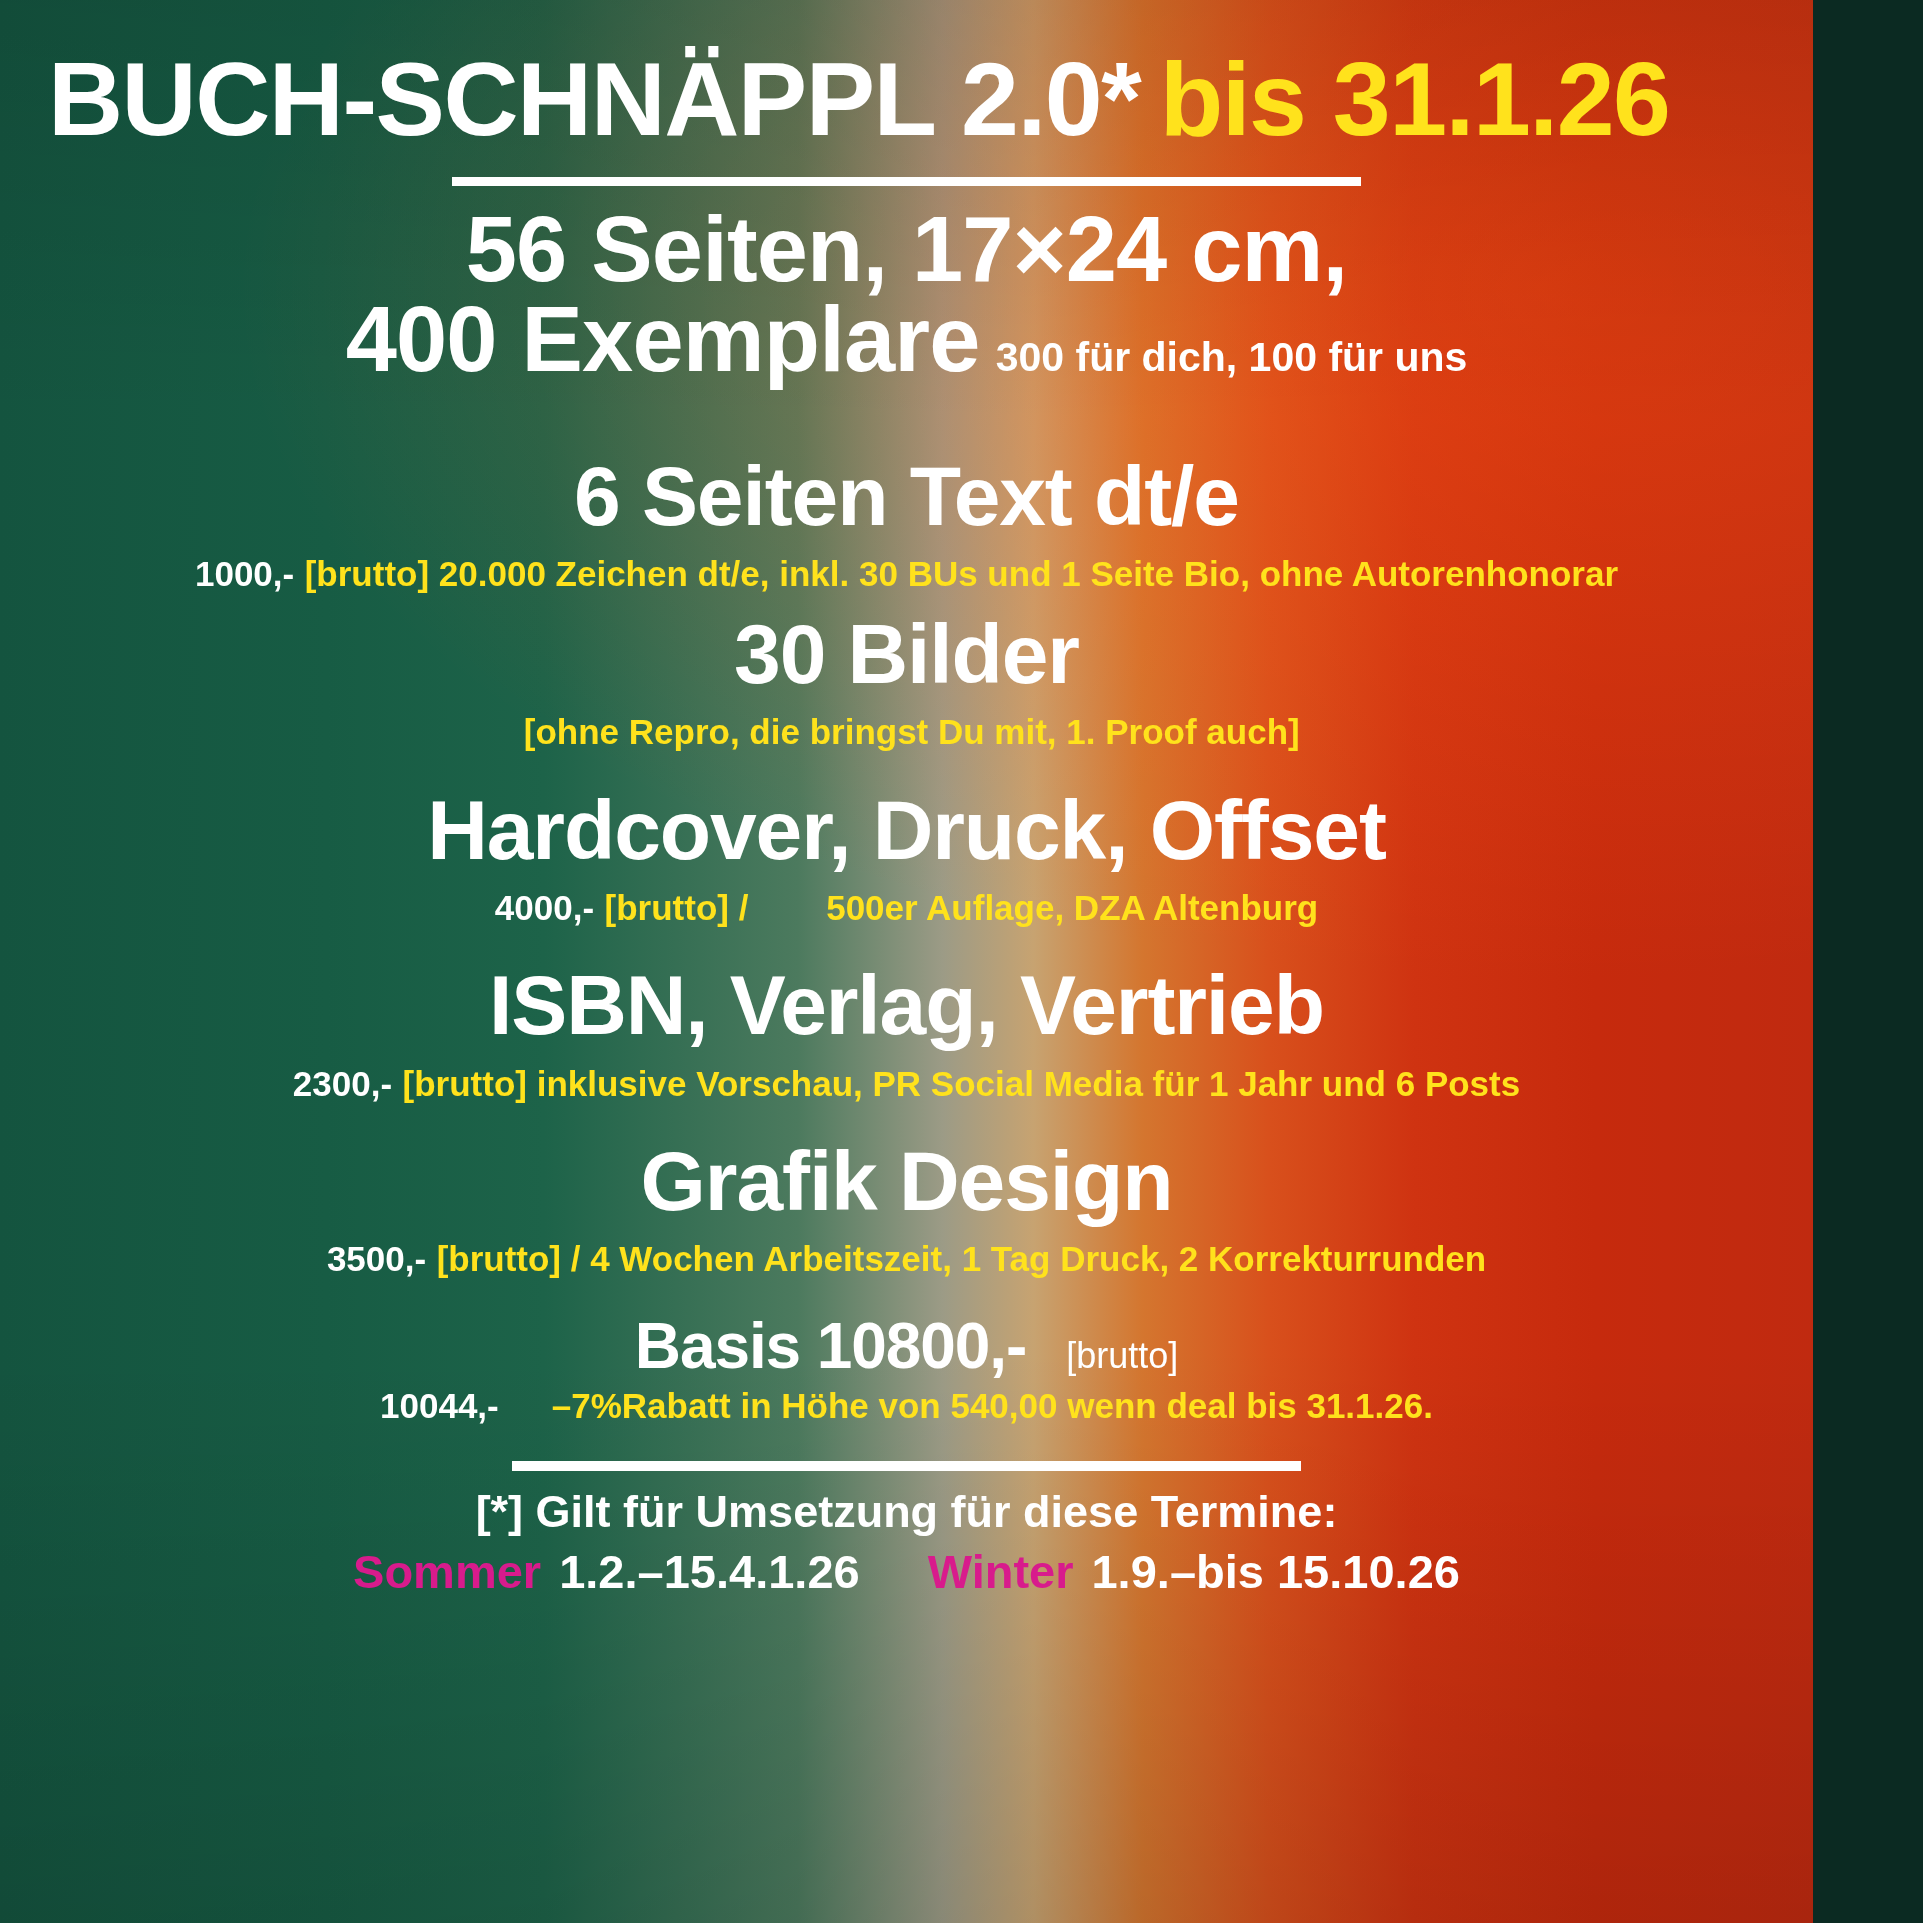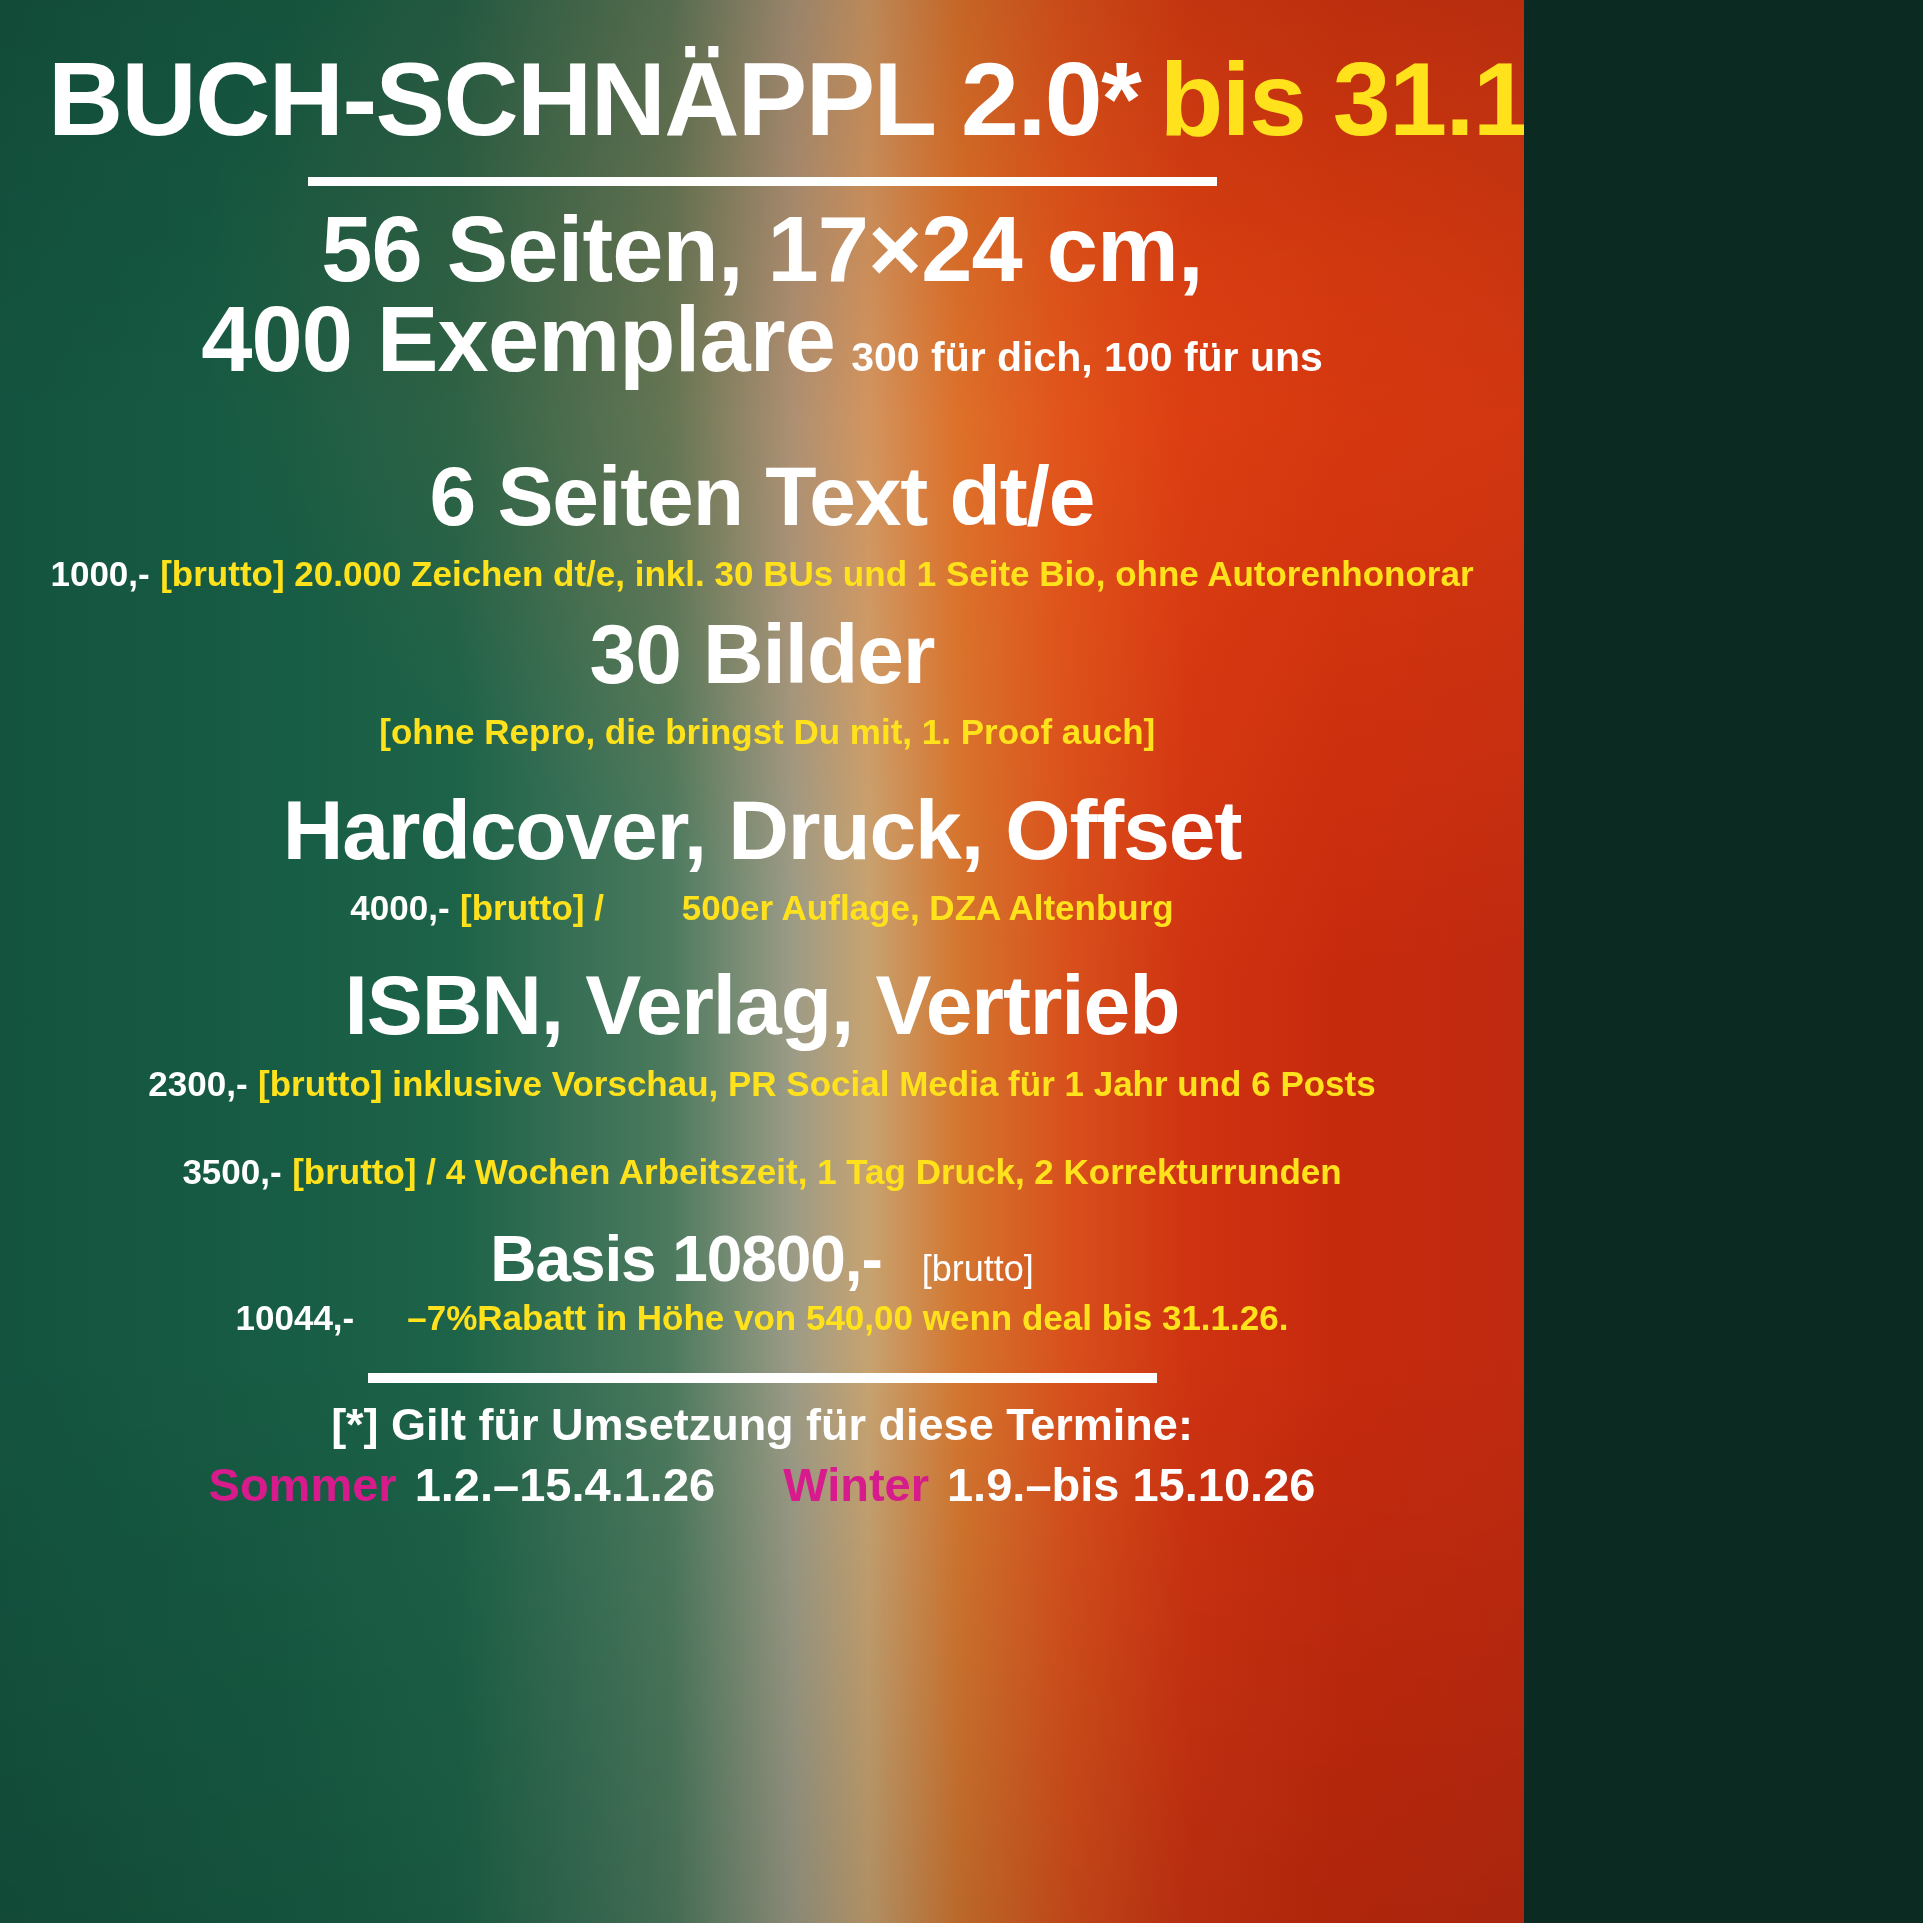--- a/index.html
+++ b/index.html
@@ -2,21 +2,21 @@
 <html style="font-size:12px"><head>
 <meta charset="utf-8">
 <style>
   html, body {
     margin: 0;
     padding: 0;
     background: #0b2a22;
   }
   #poster {
     position: relative;
-    width: 1524px;
+    width: 1813px;
     height: 1924px;
     overflow: hidden;
     font-family: "Liberation Sans", sans-serif;
     background:
       linear-gradient(90deg,
         #14543f 0%,
         #175c44 18%,
         #1d6349 30%,
         #4c7a5e 44%,
         #9c9b86 52%,
@@ -239,20 +239,21 @@
     <div class="block">
       <div class="title white">ISBN, Verlag, Vertrieb</div>
       <div class="sub">
         <span class="price">2300,-</span><span class="yellow-part">[brutto] inklusive Vorschau, PR Social Media für 1 Jahr und 6 Posts</span>
       </div>
     </div>
 
     <div class="gap-md"></div>
 
     <div class="block">
+      <div class="title white">Grafik Design</div>
       <div class="sub">
         <span class="price">3500,-</span><span class="yellow-part">[brutto] / 4 Wochen Arbeitszeit, 1 Tag Druck, 2 Korrekturrunden</span>
       </div>
     </div>
 
     <div class="gap-md"></div>
 
     <div class="basis">
       <span class="big white">Basis 10800,-</span>
       <span class="tag white">[brutto]</span>

